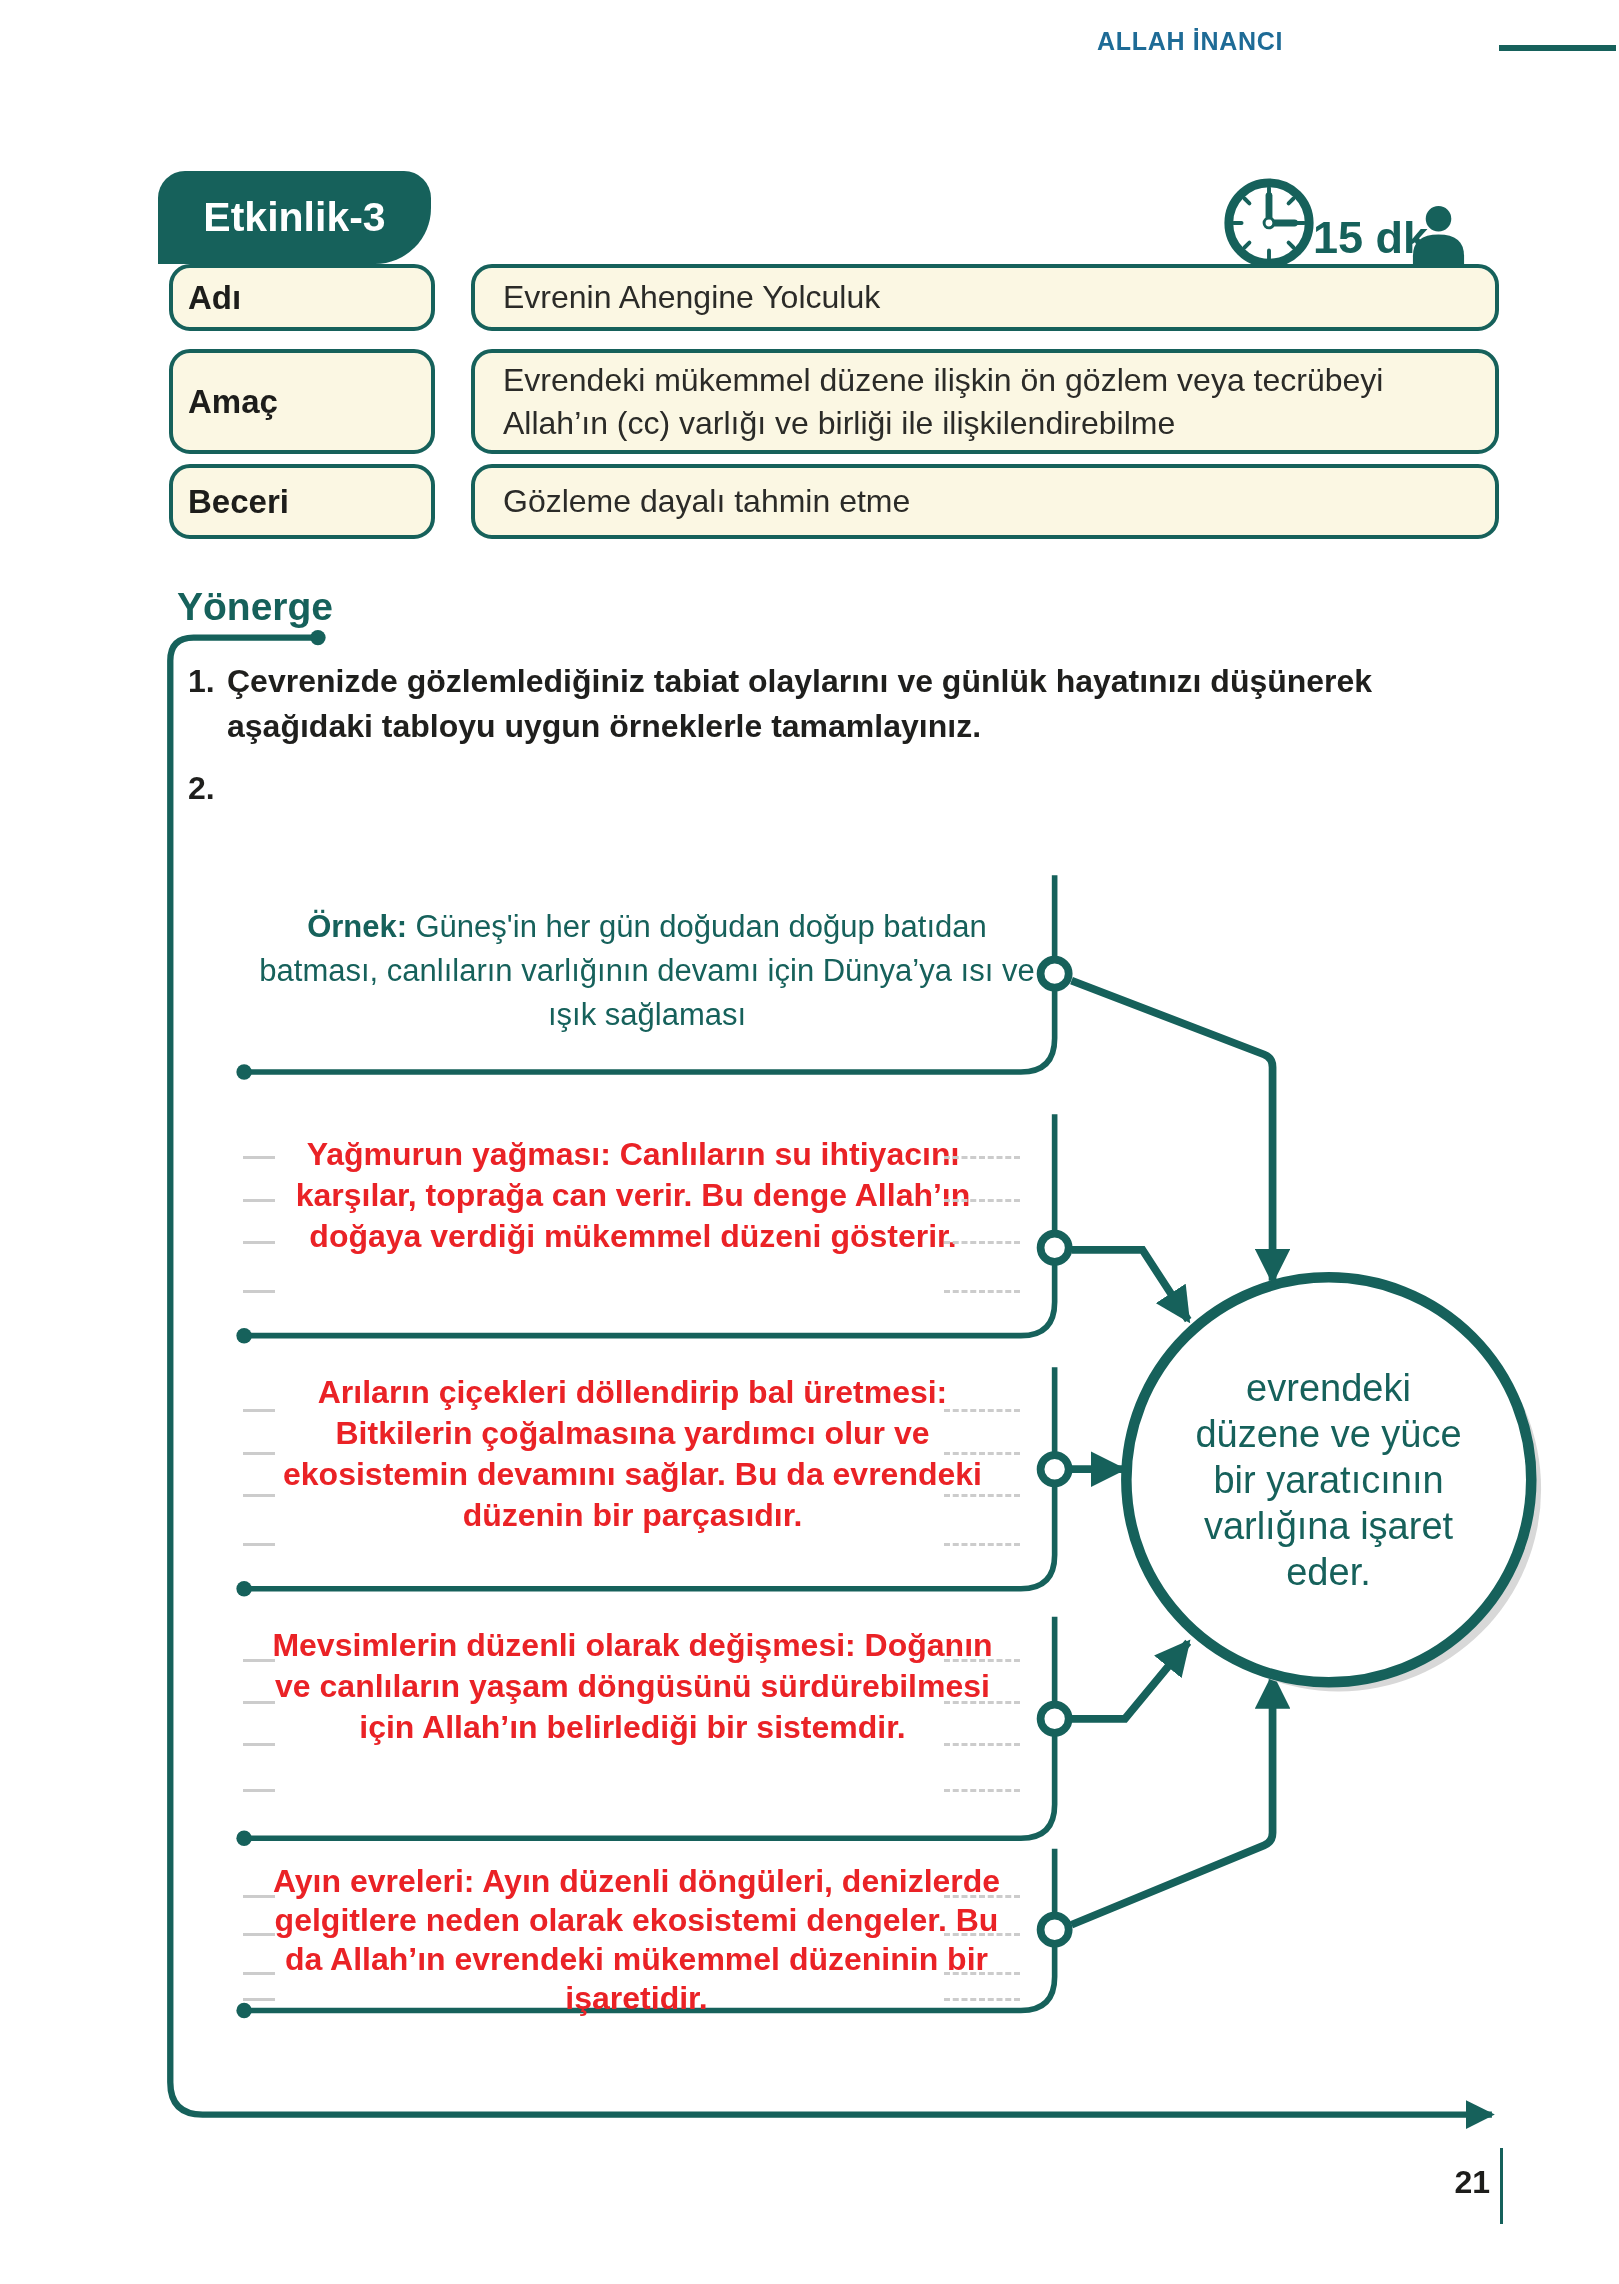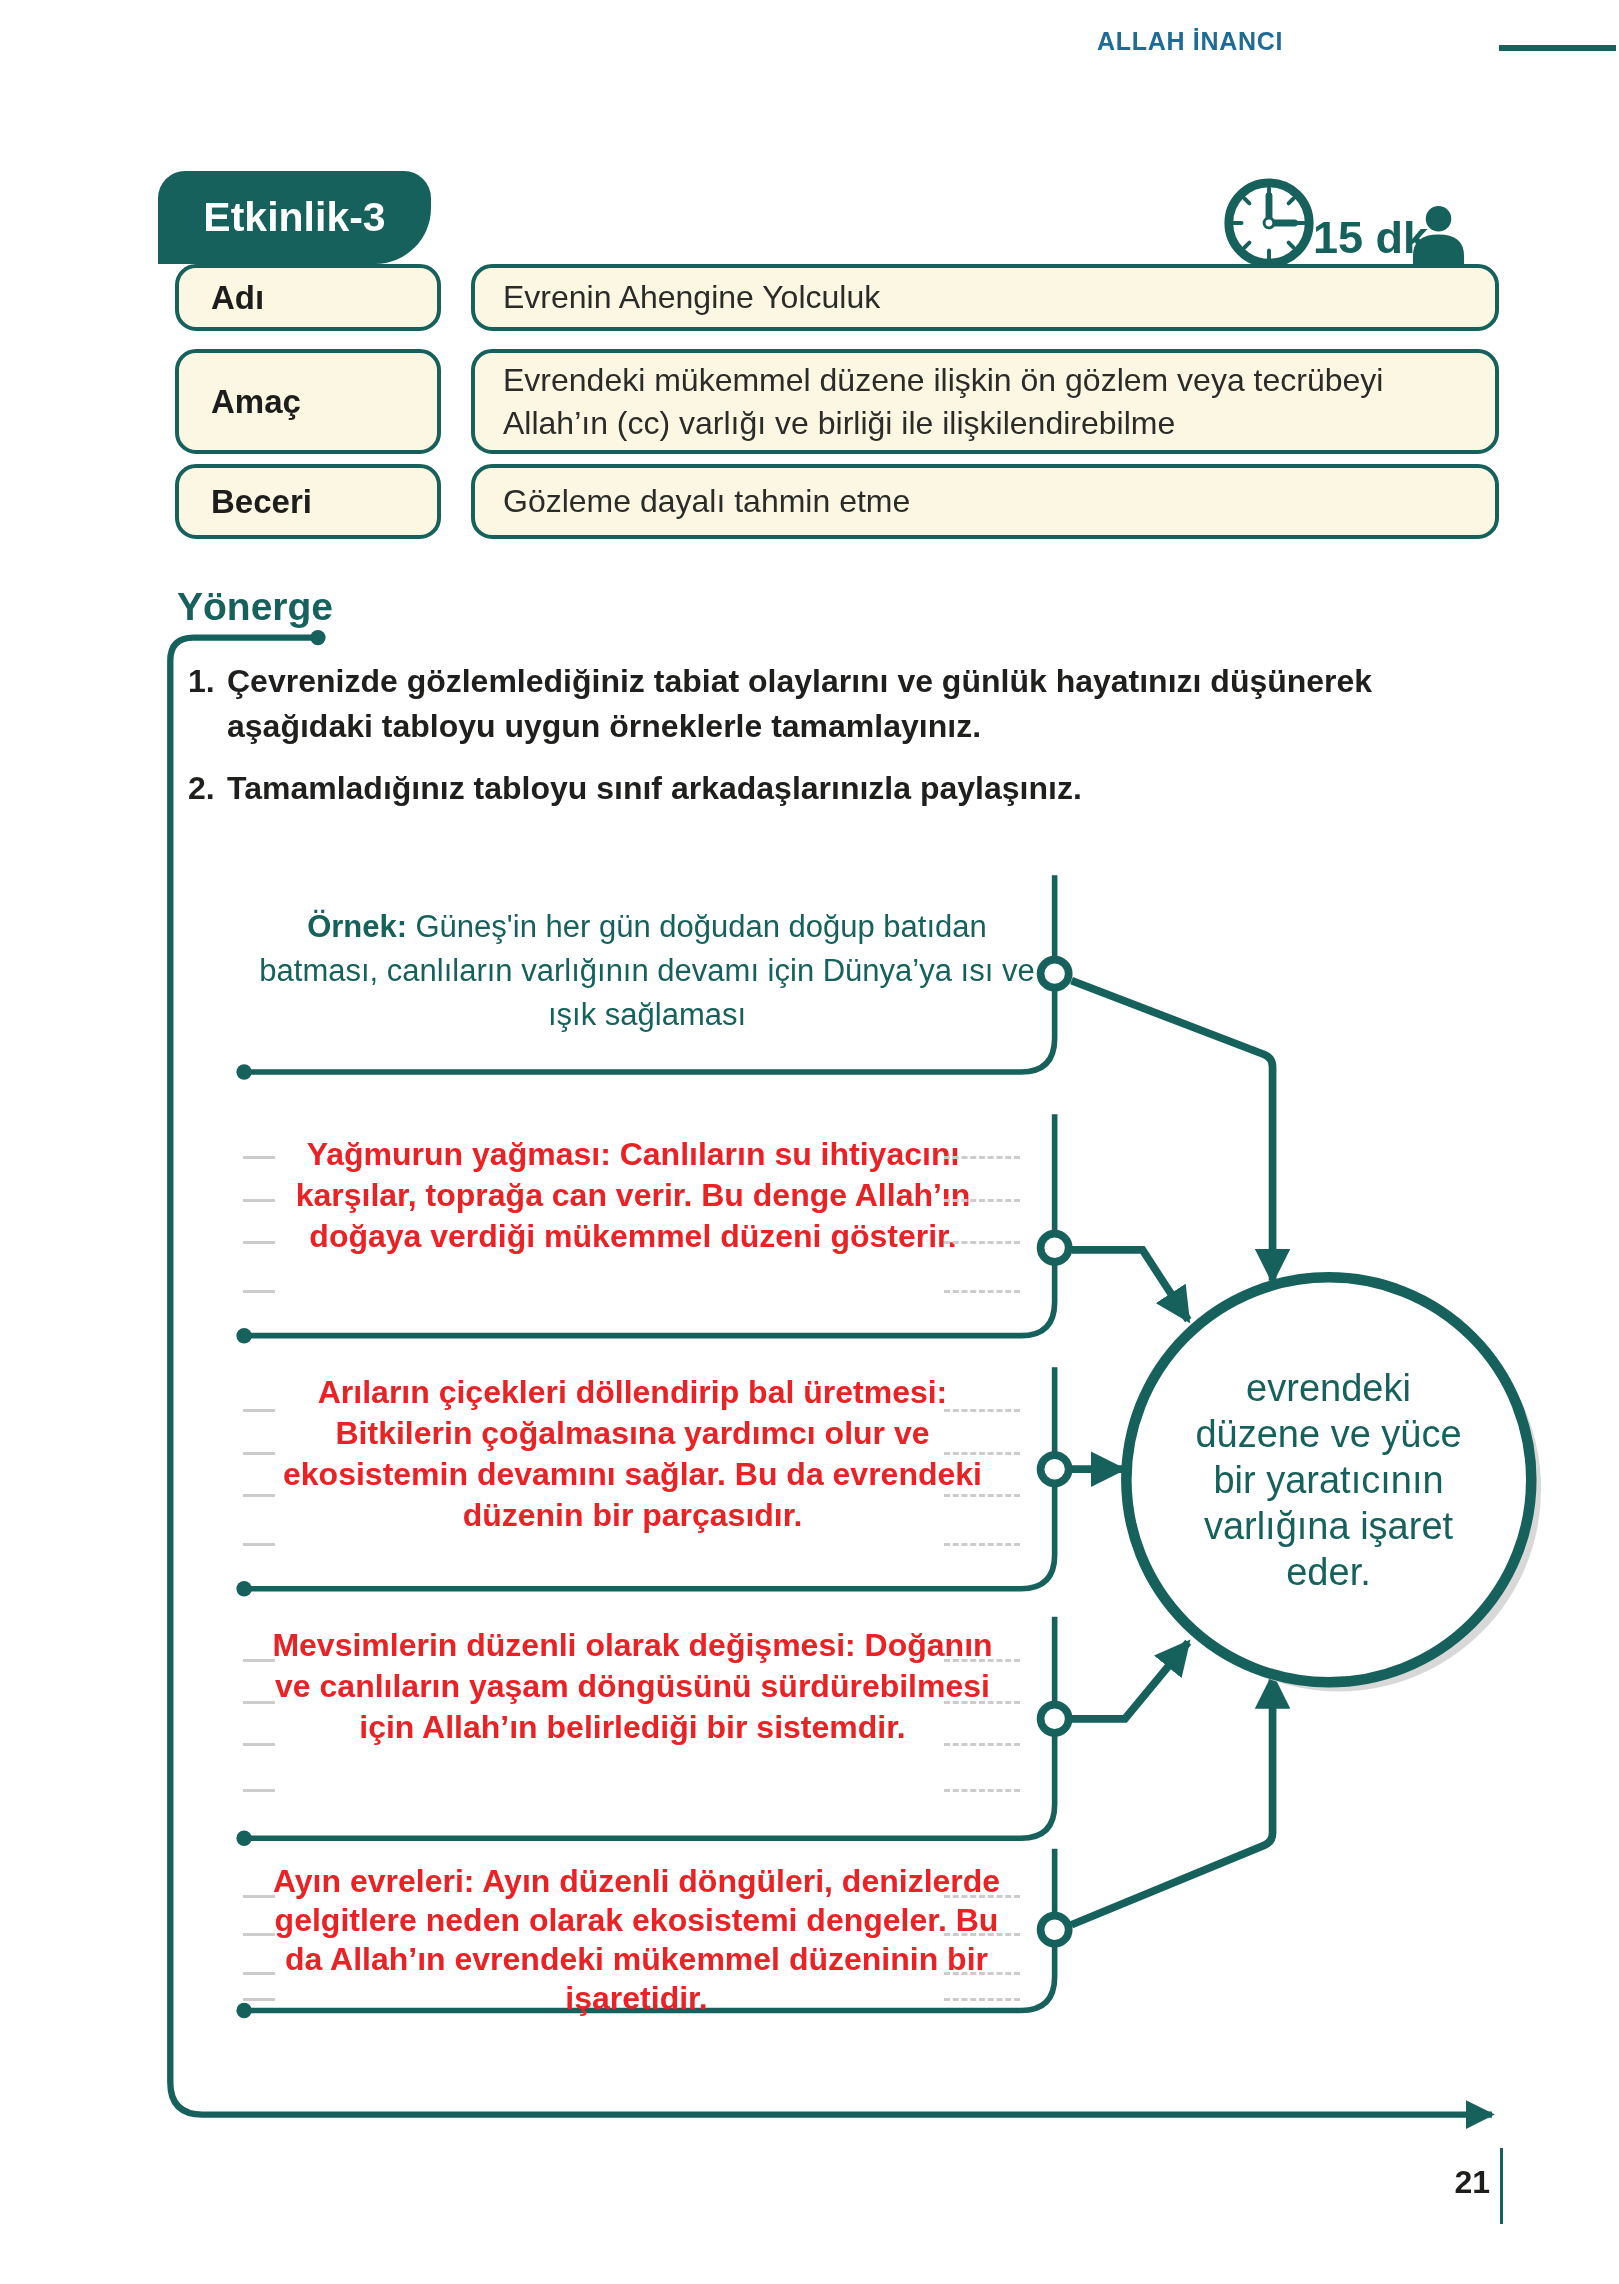--- a/index.html
+++ b/index.html
@@ -24,21 +24,21 @@
   .badge{left:158px;top:171px;width:273px;height:93px;background:var(--teal);
     border-radius:27px 27px 56px 0;display:flex;align-items:center;justify-content:center;
     color:#fff;font-size:41px;font-weight:bold;}
   
   .clock{left:1220px;top:174px;width:98px;height:98px;}
   .duration{left:1313px;top:212px;font-size:45px;font-weight:bold;color:var(--teal);}
   .person{left:1409px;top:202px;width:59px;height:73px;}
   
   .label-box,.value-box{background:var(--cream);border:4.2px solid var(--teal);
     border-radius:21px;display:flex;align-items:center;box-sizing:border-box;}
-  .label-box{left:175px;width:266px;padding-left:32px;font-weight:bold;font-size:33px;color:#1d1d1b;}
+  .label-box{left:169px;width:266px;padding-left:15px;font-weight:bold;font-size:33px;color:#1d1d1b;}
   .value-box{left:471px;width:1028px;padding:4.2px 28px;font-size:32px;color:#2b2b28;line-height:1.32;}
   .row1{top:264px;height:67px;}
   .row2{top:349px;height:105px;}
   .row3{top:464px;height:75px;}
   
   .directions-title{left:177px;top:585px;font-size:39px;font-weight:bold;color:var(--teal);}
   .direction-item{left:188px;width:1329px;display:flex;font-size:32px;font-weight:bold;
     color:var(--ink);line-height:1.42;}
   .direction-item .no{flex:0 0 39px;}
   .di1{top:659px;}
@@ -152,21 +152,20 @@
 <div class="abs value-box row3">Gözleme dayalı tahmin etme</div>
 
 <div class="abs directions-title">Yönerge</div>
 
 <div class="abs direction-item di1">
   <span class="no">1.</span>
   <span>Çevrenizde gözlemlediğiniz tabiat olaylarını ve günlük hayatınızı düşünerek aşağıdaki tabloyu uygun örneklerle tamamlayınız.</span>
 </div>
 <div class="abs direction-item di2">
   <span class="no">2.</span>
-  <span>Tamamladığınız tabloyu sınıf arkadaşlarınızla paylaşınız.</span>
 </div>
 
 <div class="abs example-text">
   <span class="lbl">Örnek:</span><span>Güneş'in her gün doğudan doğup batıdan batması, canlıların varlığının devamı için Dünya’ya ısı ve ışık sağlaması</span>
 </div>
 
 <div class="answer ans1">Yağmurun yağması: Canlıların su ihtiyacını karşılar, toprağa can verir. Bu denge Allah’ın doğaya verdiği mükemmel düzeni gösterir.</div>
 <div class="answer ans2">Arıların çiçekleri döllendirip bal üretmesi: Bitkilerin çoğalmasına yardımcı olur ve ekosistemin devamını sağlar. Bu da evrendeki düzenin bir parçasıdır.</div>
 <div class="answer ans3">Mevsimlerin düzenli olarak değişmesi: Doğanın ve canlıların yaşam döngüsünü sürdürebilmesi için Allah’ın belirlediği bir sistemdir.</div>
 <div class="answer ans4">Ayın evreleri: Ayın düzenli döngüleri, denizlerde gelgitlere neden olarak ekosistemi dengeler. Bu da Allah’ın evrendeki mükemmel düzeninin bir işaretidir.</div>

